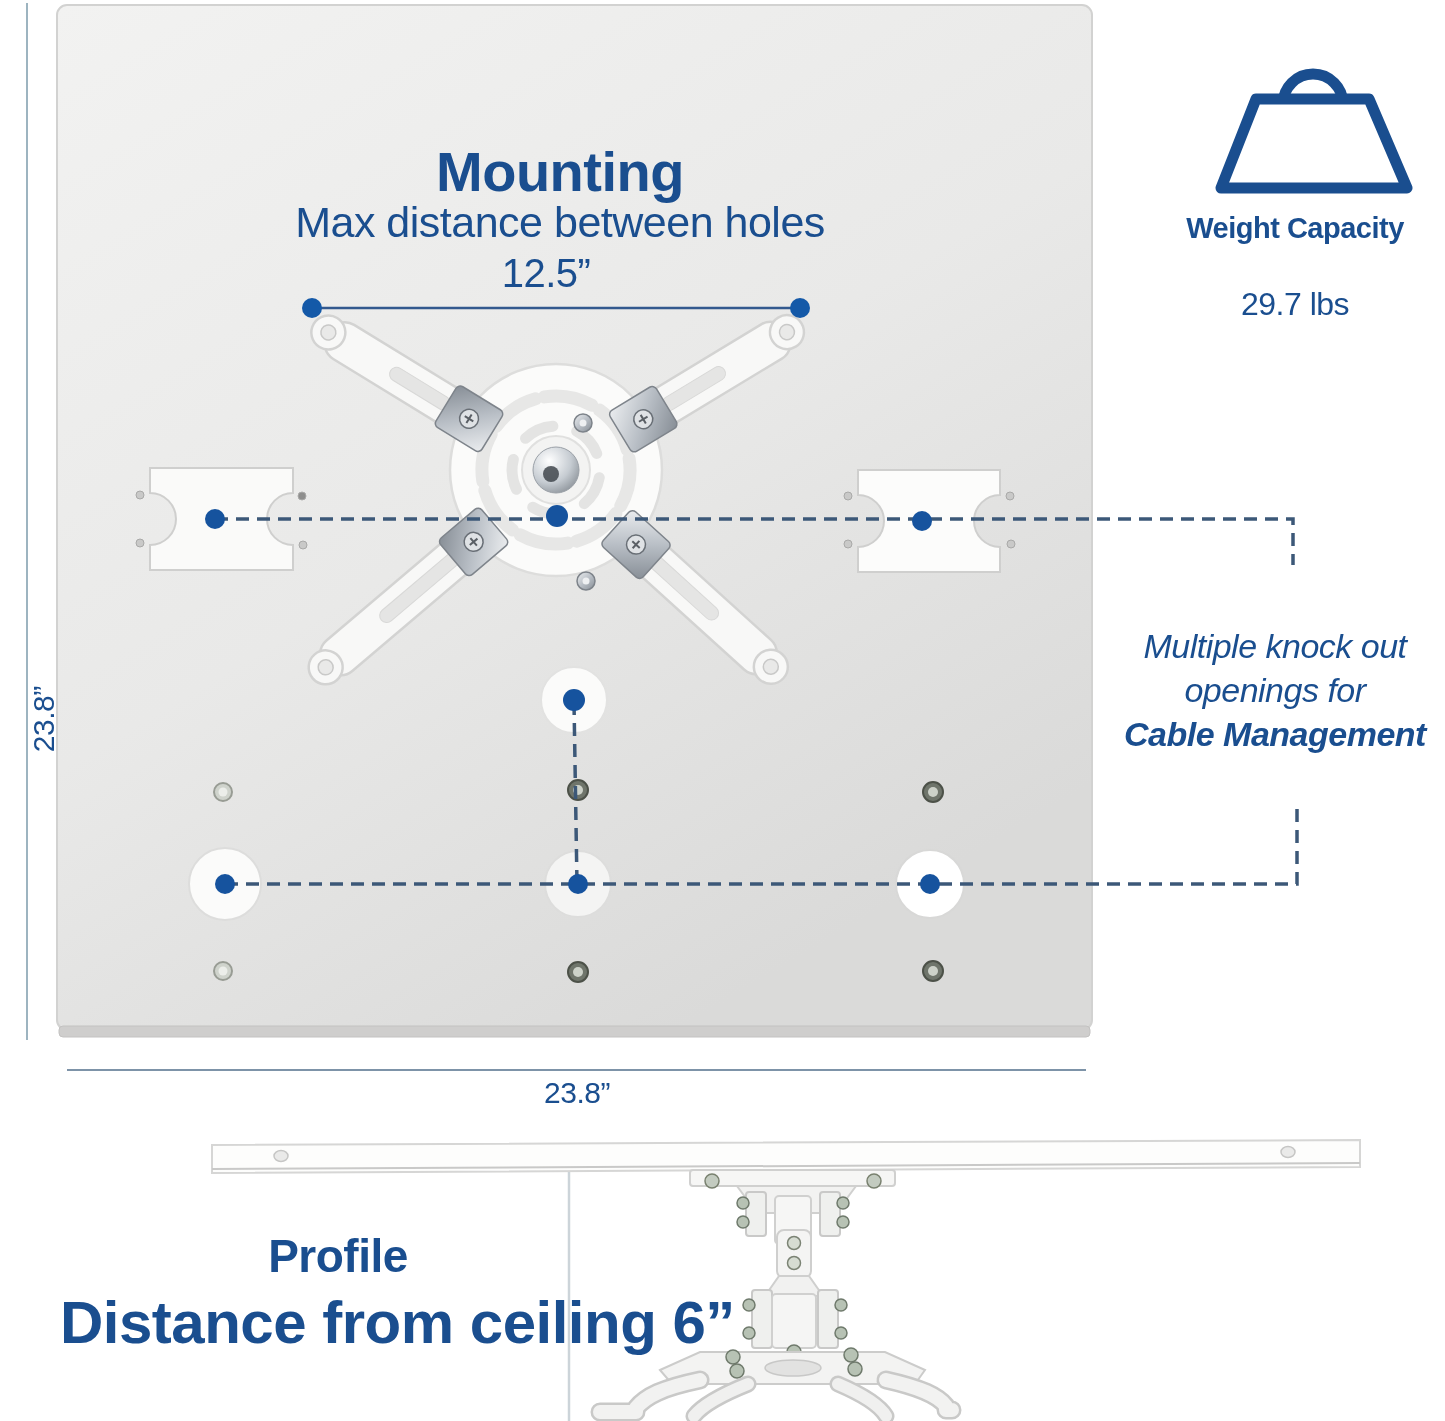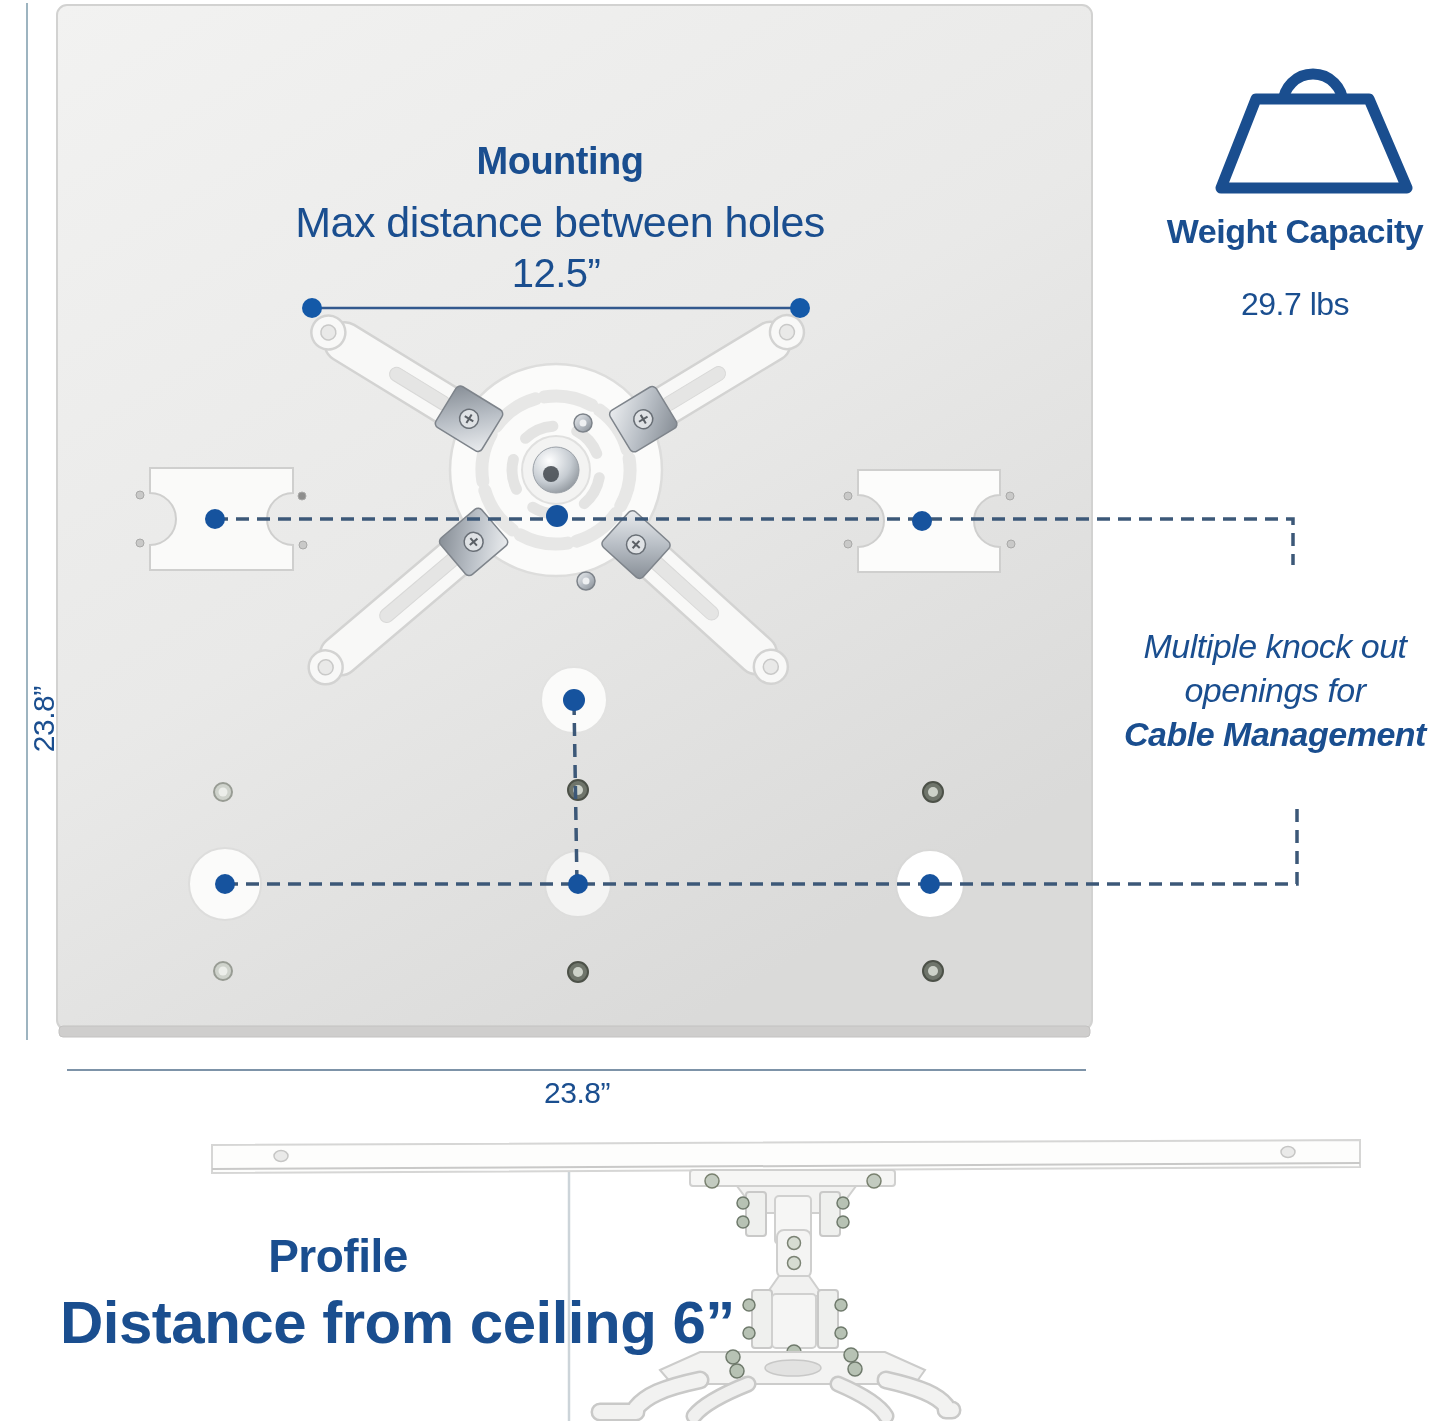--- a/index.html
+++ b/index.html
@@ -5,24 +5,24 @@
   html,body{margin:0;padding:0;background:#ffffff;}
   .canvas{
     position:relative;width:1445px;height:1421px;background:#ffffff;overflow:hidden;
     font-family:"Liberation Sans", sans-serif;
   }
   .canvas svg{position:absolute;left:0;top:0;}
   .txt{
     position:absolute;color:#1a4e8f;text-align:center;letter-spacing:-0.5px;
     white-space:nowrap;line-height:1.15;
   }
-  .mount-title{left:260px;top:140px;width:600px;font-size:38px;font-weight:bold;}
+  .mount-title{left:260px;top:140px;width:600px;font-size:56px;font-weight:bold;}
   .mount-sub{left:210px;top:198px;width:700px;font-size:43px;}
-  .mount-dist{left:356px;top:250px;width:400px;font-size:40px;}
-  .weight-label{left:1145px;top:212px;width:300px;font-size:34px;font-weight:bold;}
+  .mount-dist{left:346px;top:250px;width:400px;font-size:40px;}
+  .weight-label{left:1145px;top:212px;width:300px;font-size:29px;font-weight:bold;}
   .weight-value{left:1145px;top:254px;width:300px;font-size:32px;margin-top:32px;}
   .cable-block{left:1105px;top:624px;width:340px;font-size:34px;line-height:44px;font-style:italic;}
   .cable-bold{font-weight:bold;}
   .dim-left{left:-16px;top:702px;width:120px;font-size:30px;transform:rotate(-90deg);}
   .dim-bottom{left:477px;top:1076px;width:200px;font-size:30px;}
   .profile-title{left:68px;top:1230px;width:540px;font-size:46px;font-weight:bold;}
   .profile-sub{left:60px;top:1288px;width:540px;font-size:60px;font-weight:bold;}
 </style>
 </head>
 <body>

